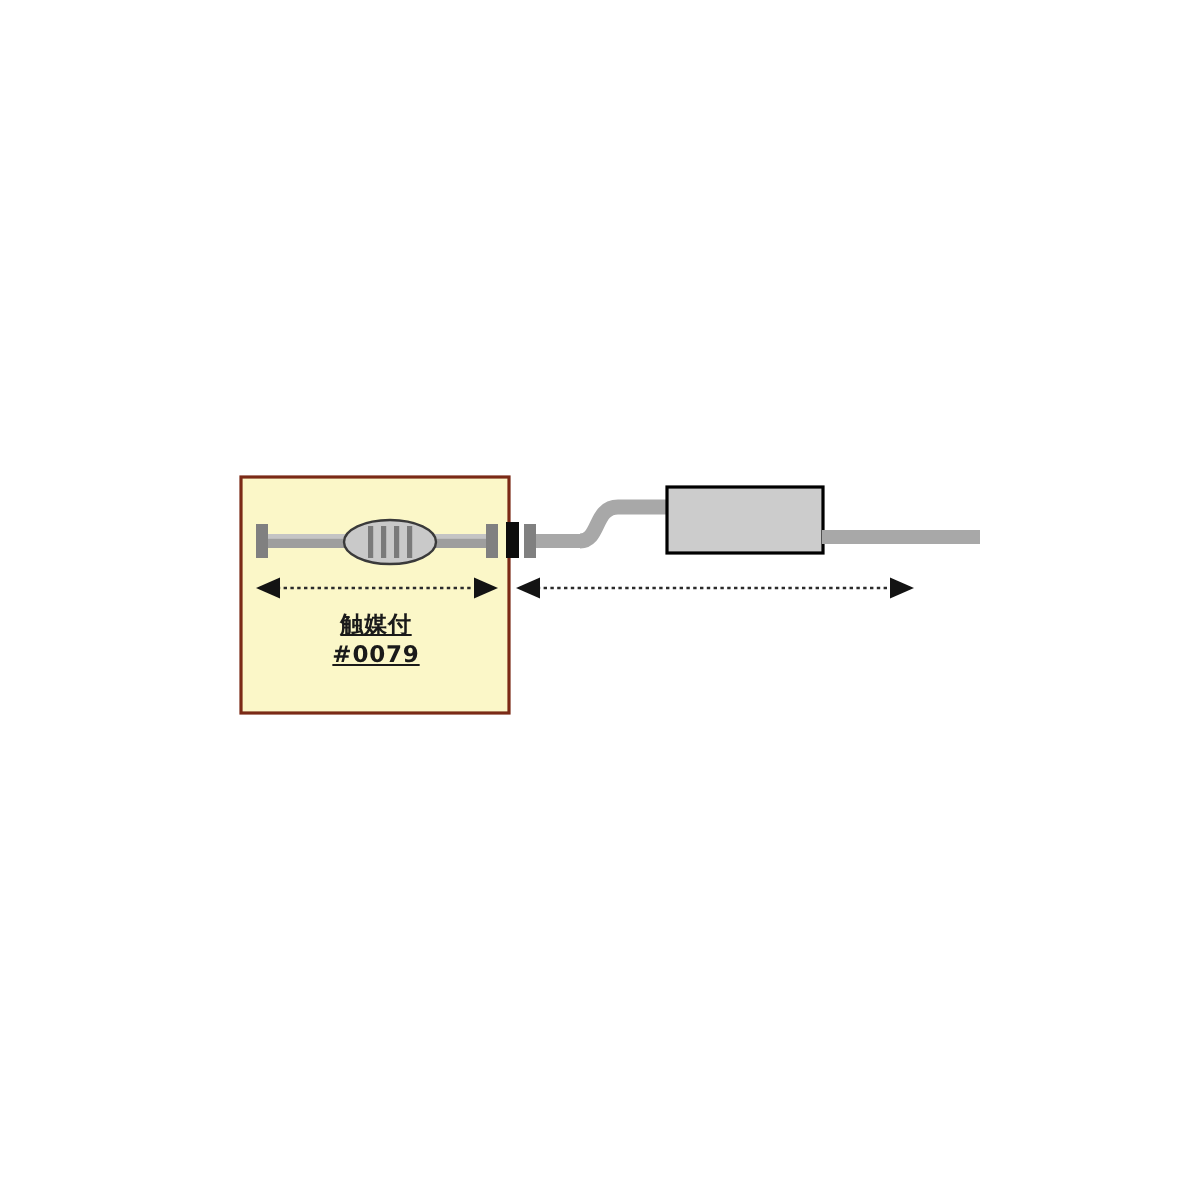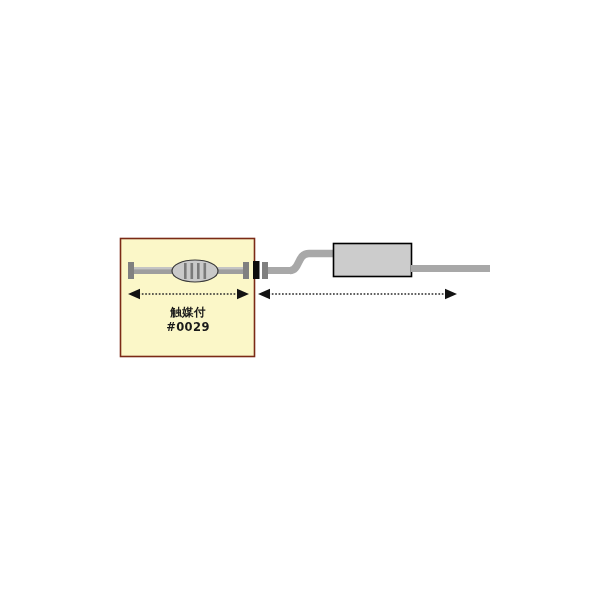--- a/index.html
+++ b/index.html
@@ -34,20 +34,21 @@
     white-space: nowrap;
     letter-spacing: 0.4px;
     line-height: 1.32;
   }
   #exhaust-label {
     left: 128px;
     top: 305px;
     width: 120px;
     text-align: center;
     font-size: 11.5px;
+    text-decoration: underline;
   }
   #muffler-label {
     left: 306px;
     top: 314px;
     width: 92px;
     text-align: center;
     font-size: 11.5px;
   }
   #footnote-label {
     left: 400px;
@@ -101,18 +102,18 @@
     <g>
       <line x1="265" y1="294" x2="450" y2="294" stroke="#2b2b2b" stroke-width="1.3" stroke-dasharray="1.7 1.7"></line>
       <polygon points="258,294 270,288.8 270,299.2" fill="#131313"></polygon>
       <polygon points="457,294 445,288.8 445,299.2" fill="#131313"></polygon>
     </g>
 
   </svg>
 
   <div class="label-text" id="exhaust-label">
     <span class="lbl-line">触媒付</span>
-    <span class="lbl-line">#0029</span>
+    <span class="lbl-line">#0079</span>
   </div>
 
 
 
 </div>
 
 </body></html>

